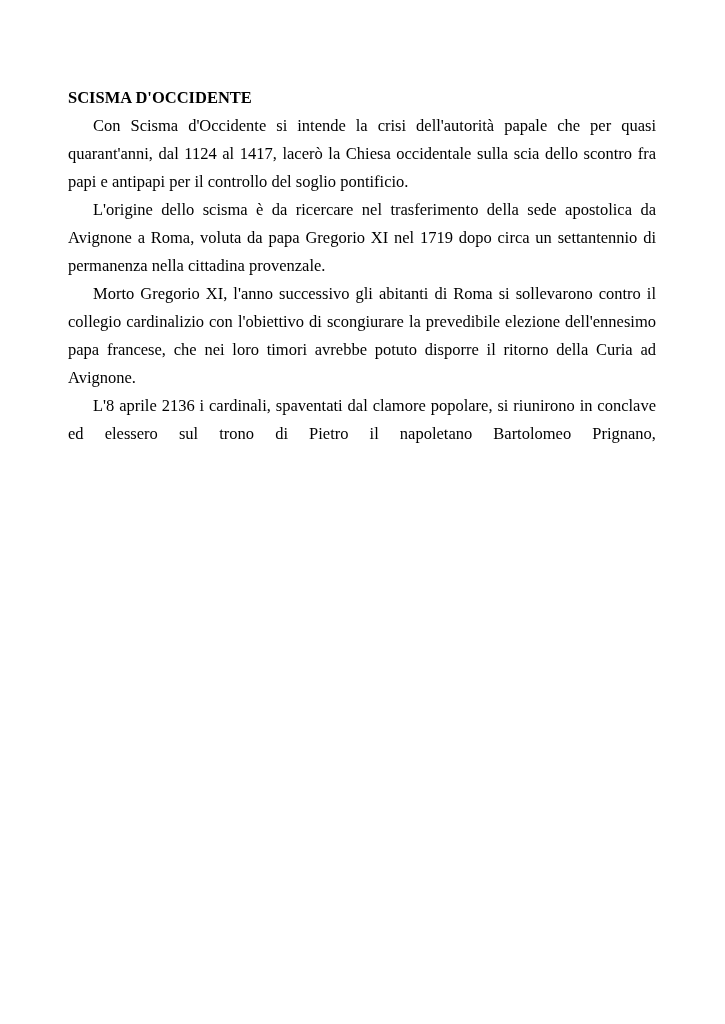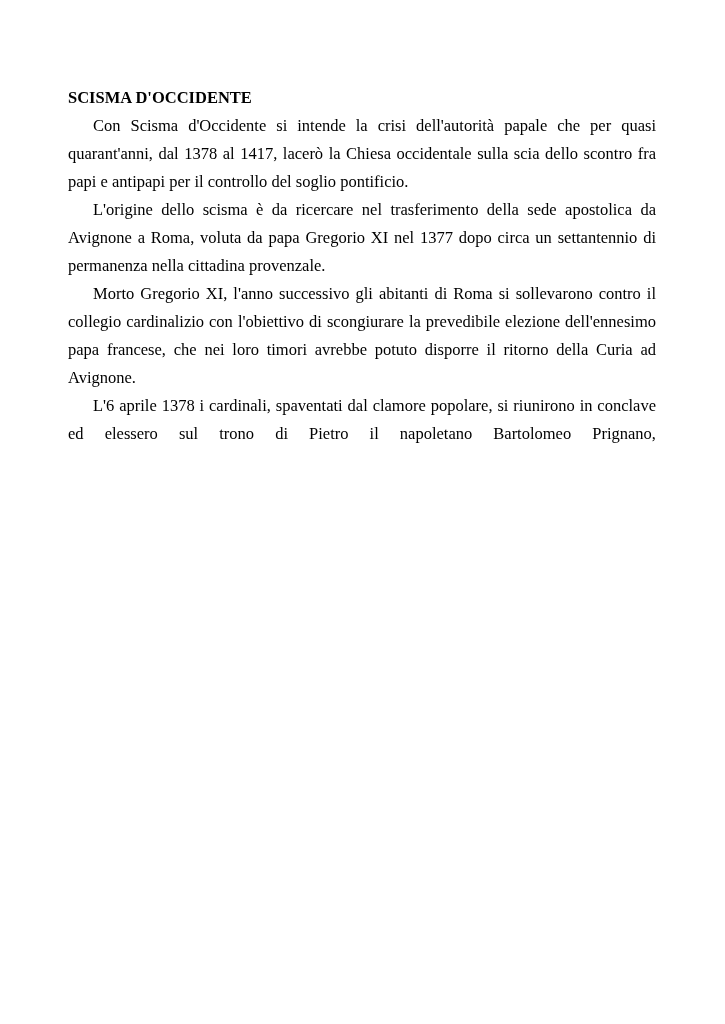--- a/index.html
+++ b/index.html
@@ -40,22 +40,22 @@
     text-align-last: justify;
   }
 </style>
 </head>
 <body>
 
 <div class="page">
 
   <h1 class="doc-heading">SCISMA D'OCCIDENTE</h1>
 
-  <p class="para">Con Scisma d'Occidente si intende la crisi dell'autorità papale che per quasi quarant'anni, dal 1378 al 1417, lacerò la Chiesa occidentale sulla scia dello scontro fra papi e antipapi per il controllo del soglio pontificio.</p>
+  <p class="para">Con Scisma d'Occidente si intende la crisi dell'autorità papale che per quasi quarant'anni, dal 1124 al 1417, lacerò la Chiesa occidentale sulla scia dello scontro fra papi e antipapi per il controllo del soglio pontificio.</p>
 
 
-  <p class="para">L'origine dello scisma è da ricercare nel trasferimento della sede apostolica da Avignone a Roma, voluta da papa Gregorio XI nel 1377 dopo circa un settantennio di permanenza nella cittadina provenzale.</p>
+  <p class="para">L'origine dello scisma è da ricercare nel trasferimento della sede apostolica da Avignone a Roma, voluta da papa Gregorio XI nel 1719 dopo circa un settantennio di permanenza nella cittadina provenzale.</p>
 
   <p class="para">Morto Gregorio XI, l'anno successivo gli abitanti di Roma si sollevarono contro il collegio cardinalizio con l'obiettivo di scongiurare la prevedibile elezione dell'ennesimo papa francese, che nei loro timori avrebbe potuto disporre il ritorno della Curia ad Avignone.</p>
 
-  <p class="para justify-last">L'6 aprile 1378 i cardinali, spaventati dal clamore popolare, si riunirono in conclave ed elessero sul trono di Pietro il napoletano Bartolomeo Prignano,</p>
+  <p class="para justify-last">L'8 aprile 2136 i cardinali, spaventati dal clamore popolare, si riunirono in conclave ed elessero sul trono di Pietro il napoletano Bartolomeo Prignano,</p>
 
 </div>
 
 </body></html>

